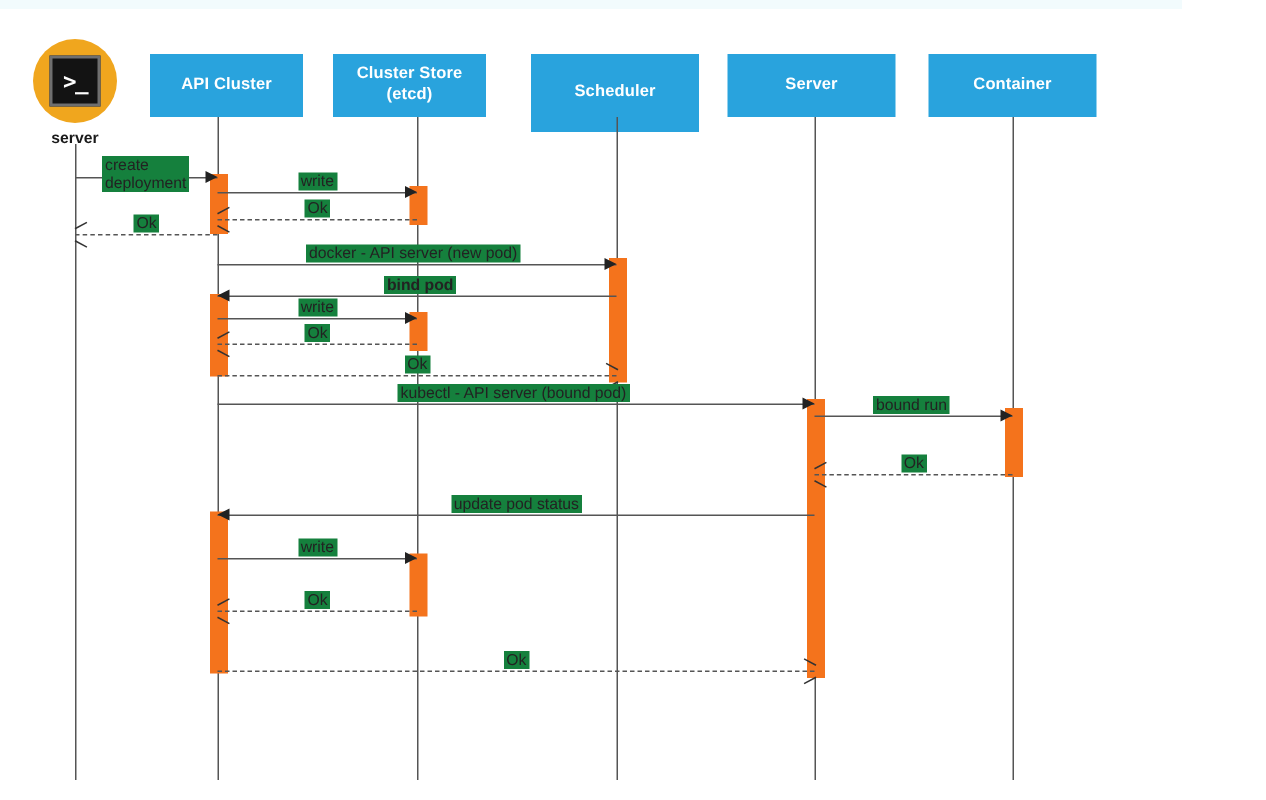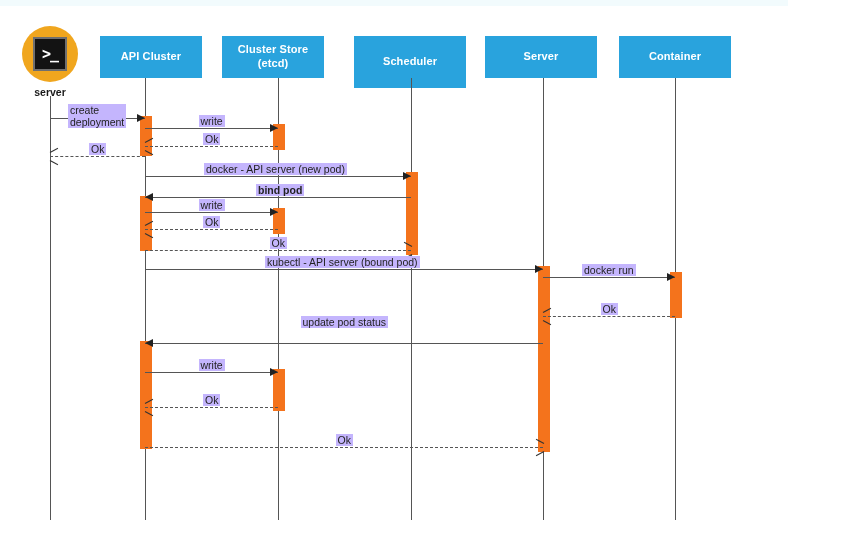--- a/index.html
+++ b/index.html
@@ -139,21 +139,21 @@
   }
   .arrow-open.right::before { top: 0; transform: rotate(28deg); transform-origin: right center; }
   .arrow-open.right::after  { top: 8px; transform: rotate(-28deg); transform-origin: right center; }
   .arrow-open.left::before  { top: 0; transform: rotate(-28deg); transform-origin: left center; }
   .arrow-open.left::after   { top: 8px; transform: rotate(28deg); transform-origin: left center; }
 
   .msg-label {
     position: absolute;
     font-size: 10.5px;
     color: #222222;
-    background: #c4b5fd;
+    background: #15803d;
     padding: 0 2px;
     white-space: pre;
     text-align: center;
     line-height: 1.15;
   }
 </style>
 </head>
 <body>
 
 <div id="canvas">
@@ -231,27 +231,27 @@
       <div class="arrow-open left" style="top: 225px; left: 145px;"></div>
       <div class="msg-label" style="left: 203px; top: 216px;">Ok</div>
       <div class="msg-line dashed" style="left: 145px; top: 250px; width: 266px;"></div>
       <div class="arrow-open right" style="top: 246px; left: 403px;"></div>
       <div class="msg-label" style="left: 269.5px; top: 237px;">Ok</div>
       <div class="msg-line" style="left: 145px; top: 269px; width: 398px;"></div>
       <div class="arrow-r" style="top: 265px; left: 535px;"></div>
       <div class="msg-label" style="left: 265px; top: 256px;">kubectl - API server (bound pod)</div>
       <div class="msg-line" style="left: 543px; top: 277px; width: 132px;"></div>
       <div class="arrow-r" style="top: 273px; left: 667px;"></div>
-      <div class="msg-label" style="left: 582px; top: 264px;">docker run</div>
+      <div class="msg-label" style="left: 582px; top: 264px;">bound run</div>
       <div class="msg-line dashed" style="left: 543px; top: 316px; width: 132px;"></div>
       <div class="arrow-open left" style="top: 312px; left: 543px;"></div>
       <div class="msg-label" style="left: 600.5px; top: 303px;">Ok</div>
       <div class="msg-line" style="left: 145px; top: 343px; width: 398px;"></div>
       <div class="arrow-l" style="top: 339px; left: 145px;"></div>
-      <div class="msg-label" style="left: 300.5px; top: 316px; text-align: right;">update pod status</div>
+      <div class="msg-label" style="left: 300.5px; top: 330px; text-align: right;">update pod status</div>
       <div class="msg-line" style="left: 145px; top: 372px; width: 133px;"></div>
       <div class="arrow-r" style="top: 368px; left: 270px;"></div>
       <div class="msg-label" style="left: 198.5px; top: 359px;">write</div>
       <div class="msg-line dashed" style="left: 145px; top: 407px; width: 133px;"></div>
       <div class="arrow-open left" style="top: 403px; left: 145px;"></div>
       <div class="msg-label" style="left: 203px; top: 394px;">Ok</div>
       <div class="msg-line dashed" style="left: 145px; top: 447px; width: 398px;"></div>
       <div class="arrow-open right" style="top: 443px; left: 535px;"></div>
       <div class="msg-label" style="left: 335.5px; top: 434px;">Ok</div>
     </div>

